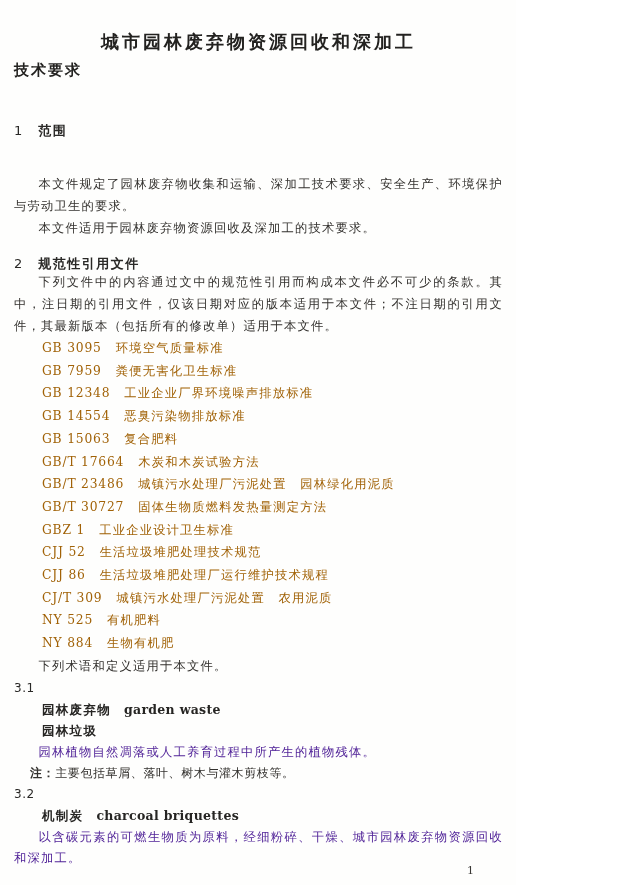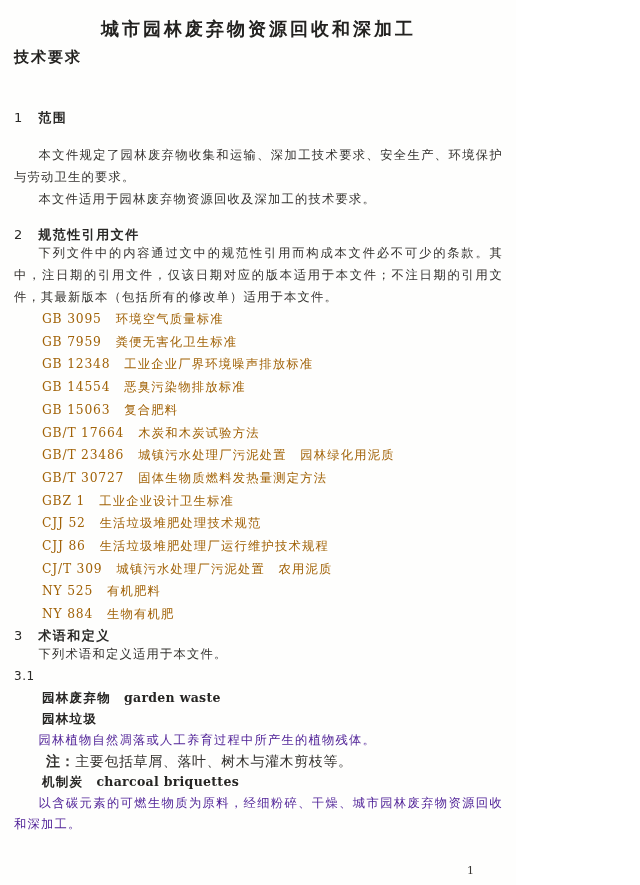--- a/index.html
+++ b/index.html
@@ -4,21 +4,21 @@
 <style>
   html,body { margin:0; padding:0; background:#ffffff; }
   .page {
     position:relative;
     width:516px; height:885px;
     background:#fefefdff;
     color:#2e2c2a;
     font-family:"DejaVu Serif","Liberation Serif",serif;
     overflow:hidden;
     box-sizing:border-box;
-    padding:19px 13px 0 14px;
+    padding:32px 13px 0 14px;
   }
   .doc-title {
     text-align:center;
     font-family:"DejaVu Sans","Liberation Sans",sans-serif;
     font-weight:bold;
     font-size:18px;
     line-height:20px;
     letter-spacing:3px;
     color:#232220;
   }
@@ -46,21 +46,21 @@
   .sec3-heading { margin-top:3px; }
   p.body {
     margin:0;
     font-size:12.3px;
     line-height:22px;
     letter-spacing:1.2px;
     text-indent:2em;
     text-align:justify;
     color:#33312e;
   }
-  .sec1-paras { margin-top:19px; }
+  .sec1-paras { margin-top:35px; }
   .sec2-intro { margin-top:22px; line-height:21.7px; }
   .sec3-intro { margin-top:25px; }
   .ref-list { margin:0 0 0 28px; }
   .ref-item {
     font-size:12.3px;
     line-height:22.7px;
     letter-spacing:1.2px;
     color:#a16207;
     white-space:nowrap;
   }
@@ -90,22 +90,22 @@
   .term-def {
     margin:0;
     font-size:12.3px;
     line-height:21.5px;
     letter-spacing:1.2px;
     text-indent:2em;
     text-align:justify;
     color:#4c1d95;
   }
   .term-note {
-    margin-left:32px;
-    font-size:14px;
+    margin-left:16px;
+    font-size:12px;
     line-height:20px;
     letter-spacing:0.6px;
     color:#34322f;
   }
   .term-note .note-label { font-weight:bold; font-family:"DejaVu Sans","Liberation Sans",sans-serif; }
   .page-number {
     position:absolute;
     right:42px; bottom:8px;
     font-size:11px;
     color:#3a3835;
@@ -142,38 +142,36 @@
     <div class="ref-item"><span class="ref-code">GB/T 23486</span><span class="ref-title">城镇污水处理厂污泥处置　园林绿化用泥质</span></div>
     <div class="ref-item"><span class="ref-code">GB/T 30727</span><span class="ref-title">固体生物质燃料发热量测定方法</span></div>
     <div class="ref-item"><span class="ref-code">GBZ 1</span><span class="ref-title">工业企业设计卫生标准</span></div>
     <div class="ref-item"><span class="ref-code">CJJ 52</span><span class="ref-title">生活垃圾堆肥处理技术规范</span></div>
     <div class="ref-item"><span class="ref-code">CJJ 86</span><span class="ref-title">生活垃圾堆肥处理厂运行维护技术规程</span></div>
     <div class="ref-item"><span class="ref-code">CJ/T 309</span><span class="ref-title">城镇污水处理厂污泥处置　农用泥质</span></div>
     <div class="ref-item"><span class="ref-code">NY 525</span><span class="ref-title">有机肥料</span></div>
     <div class="ref-item"><span class="ref-code">NY 884</span><span class="ref-title">生物有机肥</span></div>
   </div>
 
-  <div class="section-heading sec3-heading">
-    <span class="num">3</span><span>术语和定义</span>
-  </div>
   <p class="body sec3-intro">下列术语和定义适用于本文件。</p>
 
   <div class="term-block">
     <div class="term-id">3.1</div>
     <div class="term-line">
       <span>园林废弃物</span><span class="term-en">garden waste</span>
     </div>
     <div class="term-line">园林垃圾</div>
     <p class="term-def">园林植物自然凋落或人工养育过程中所产生的植物残体。</p>
     <div class="term-note">
       <span class="note-label">注：</span><span>主要包括草屑、落叶、树木与灌木剪枝等。</span>
     </div>
   </div>
 
   <div class="term-block">
+    <div class="term-id">3.2</div>
     <div class="term-line">
       <span>机制炭</span><span class="term-en">charcoal briquettes</span>
     </div>
     <p class="term-def">以含碳元素的可燃生物质为原料，经细粉碎、干燥、城市园林废弃物资源回收和深加工。</p>
   </div>
 
   <div class="page-number">1</div>
 
 </div>
 

